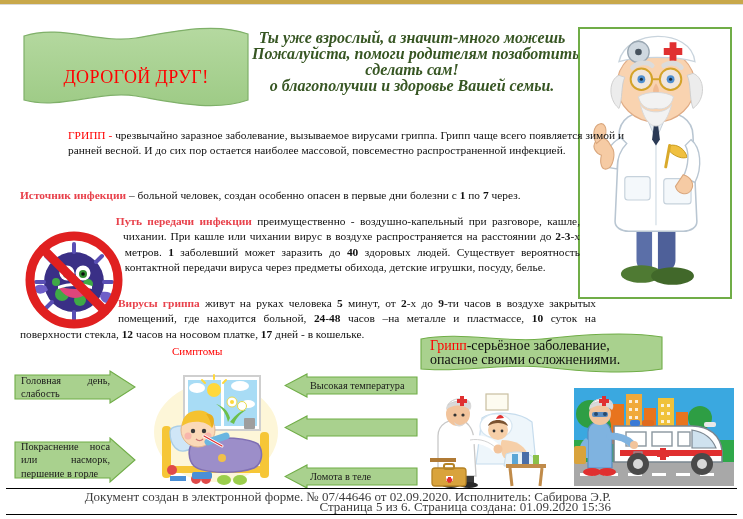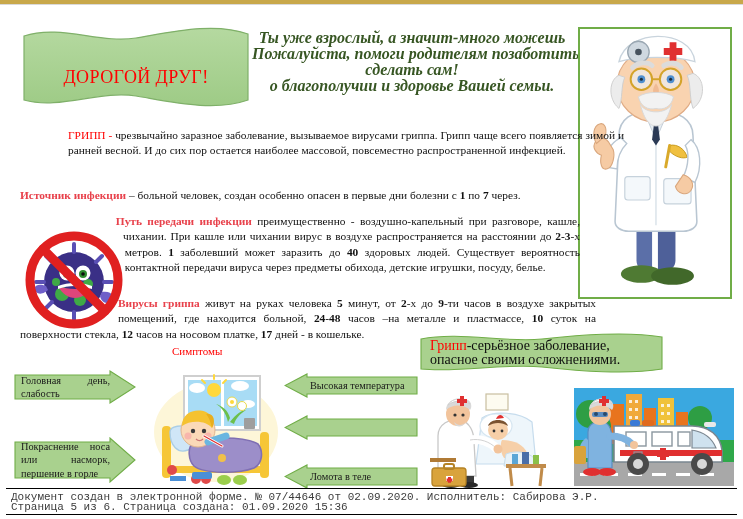--- a/index.html
+++ b/index.html
@@ -130,22 +130,22 @@
   .footer-rule {
     position: absolute; left: 6px; top: 488px; width: 731px; height: 1px;
     background: #000000;
   }
   .footer-rule2 {
     position: absolute; left: 6px; top: 514px; width: 731px; height: 1px;
     background: #000000;
   }
   .footer-text {
     position: absolute; left: 11px; top: 492px; width: 600px;
-    font-family: Liberation Mono, monospace;
-    font-size: 11px; line-height: 10.4px; color: #3c3c3c;
+    font-family: Liberation Serif, serif;
+    font-size: 13px; line-height: 10.4px; color: #3c3c3c; text-align: right;
   }
 </style>
 </head>
 <body>
 
 <div id="page">
 
   <div class="topbar"></div>
 
   <div class="banner-wrap">

